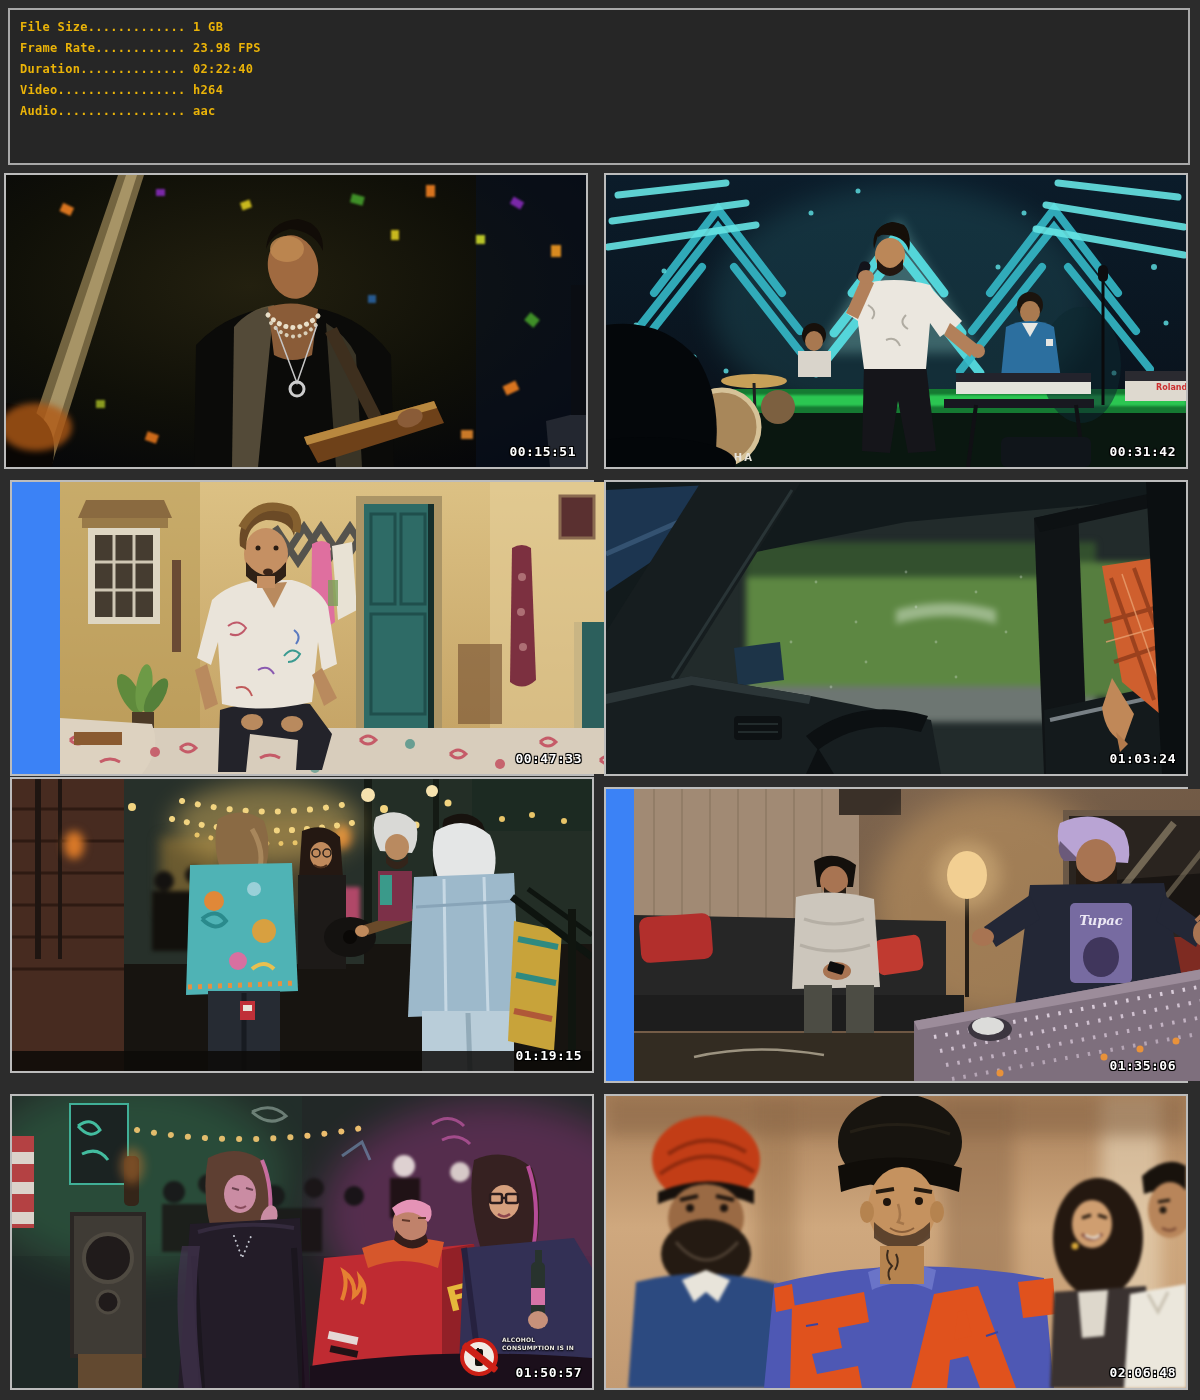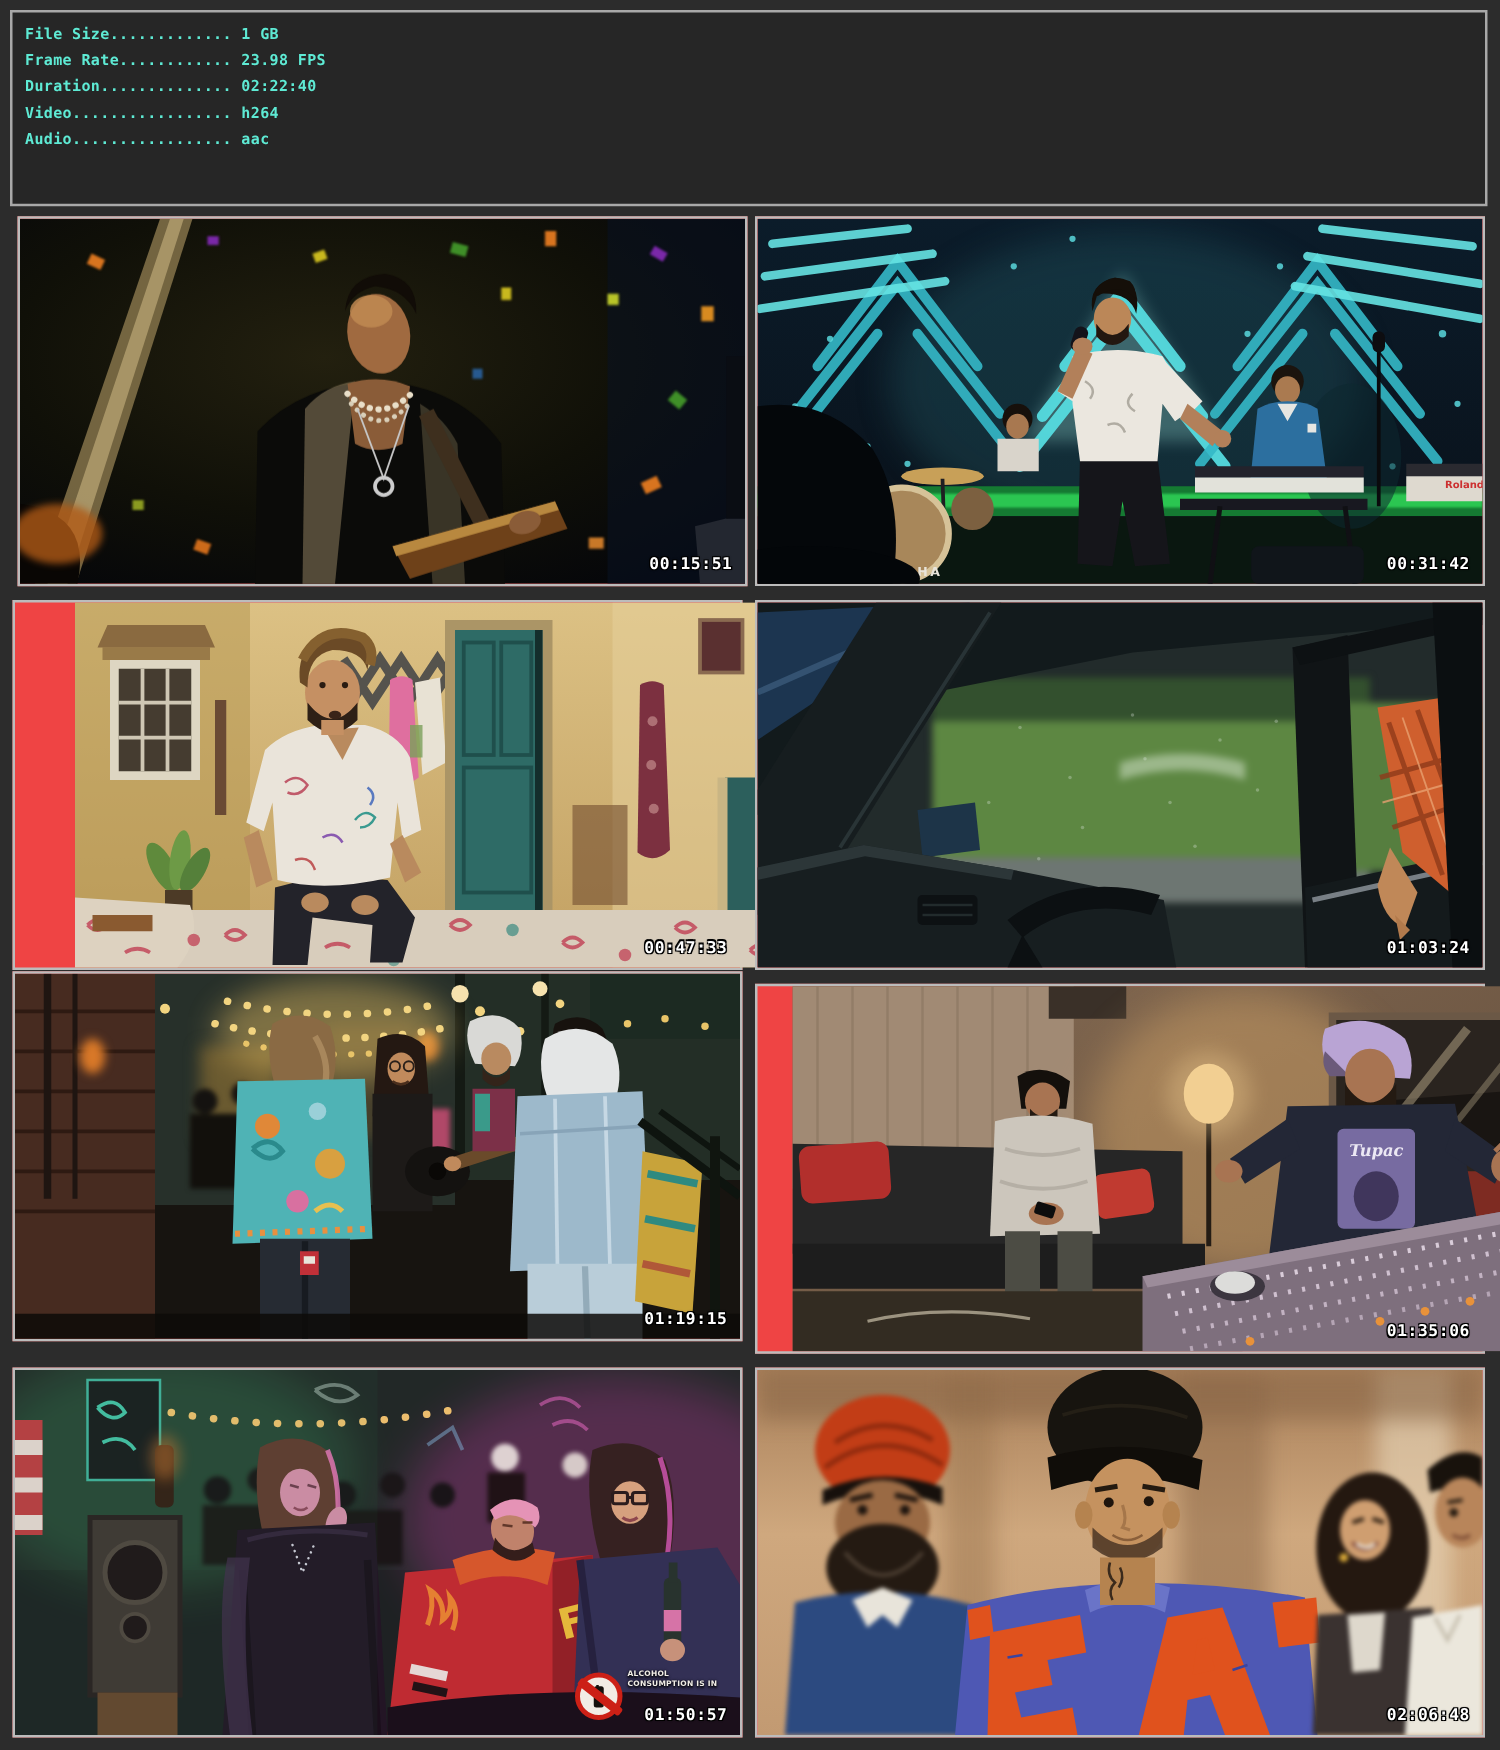--- a/index.html
+++ b/index.html
@@ -8,25 +8,25 @@
     background:#2c2c2c;
     font-family:"DejaVu Sans Mono", monospace;
   }
   .header-box {
     position:absolute; left:8px; top:8px; width:1182px; height:157px;
     box-sizing:border-box; border:2px solid #a8a8a8; background:#262626;
     padding:7px 0 0 10px;
   }
   .hline {
     font:bold 12px/21px "DejaVu Sans Mono", monospace;
-    color:#5eead4; white-space:pre; letter-spacing:0.3px;
+    color:#eab308; white-space:pre; letter-spacing:0.3px;
   }
   .thumb {
     position:absolute; width:584px; height:296px; margin:0;
-    box-sizing:border-box; border:2px solid #bcbcbc; background:#ef4444;
+    box-sizing:border-box; border:2px solid #bcbcbc; background:#3b82f6;
   }
   .thumb svg { display:block; width:580px; height:292px; }
   .ts {
     position:absolute; right:10px; bottom:8px; z-index:3;
     font:bold 13px "DejaVu Sans Mono", monospace; color:#ffffff;
     letter-spacing:0.5px;
     text-shadow:-1px -1px 0 #000, 1px -1px 0 #000, -1px 1px 0 #000, 1px 1px 0 #000, 0 0 2px #000;
   }
   .warn { position:absolute; right:6px; bottom:4px; width:126px; height:52px; z-index:2; }
   .warn-circle {
@@ -53,21 +53,21 @@
 <div>
 
   <div class="header-box">
     <div class="hline">File Size............. 1 GB</div>
     <div class="hline">Frame Rate............ 23.98 FPS</div>
     <div class="hline">Duration.............. 02:22:40</div>
     <div class="hline">Video................. h264</div>
     <div class="hline">Audio................. aac</div>
   </div>
 
-  <figure class="thumb" style="left:14px; top:173px;">
+  <figure class="thumb" style="left:4px; top:173px;">
     <svg viewBox="0 0 580 292" preserveAspectRatio="none">
       <defs>
         <radialGradient id="t1g" cx="42%" cy="38%" r="78%">
           <stop offset="0%" stop-color="#23200f"></stop>
             <stop offset="55%" stop-color="#101008"></stop>
             <stop offset="100%" stop-color="#04050a"></stop>
         </radialGradient>
       </defs>
       <rect width="580" height="292" fill="url(#t1g)"></rect>
       <rect x="470" width="110" height="292" fill="#0a1322" opacity=".55"></rect>

